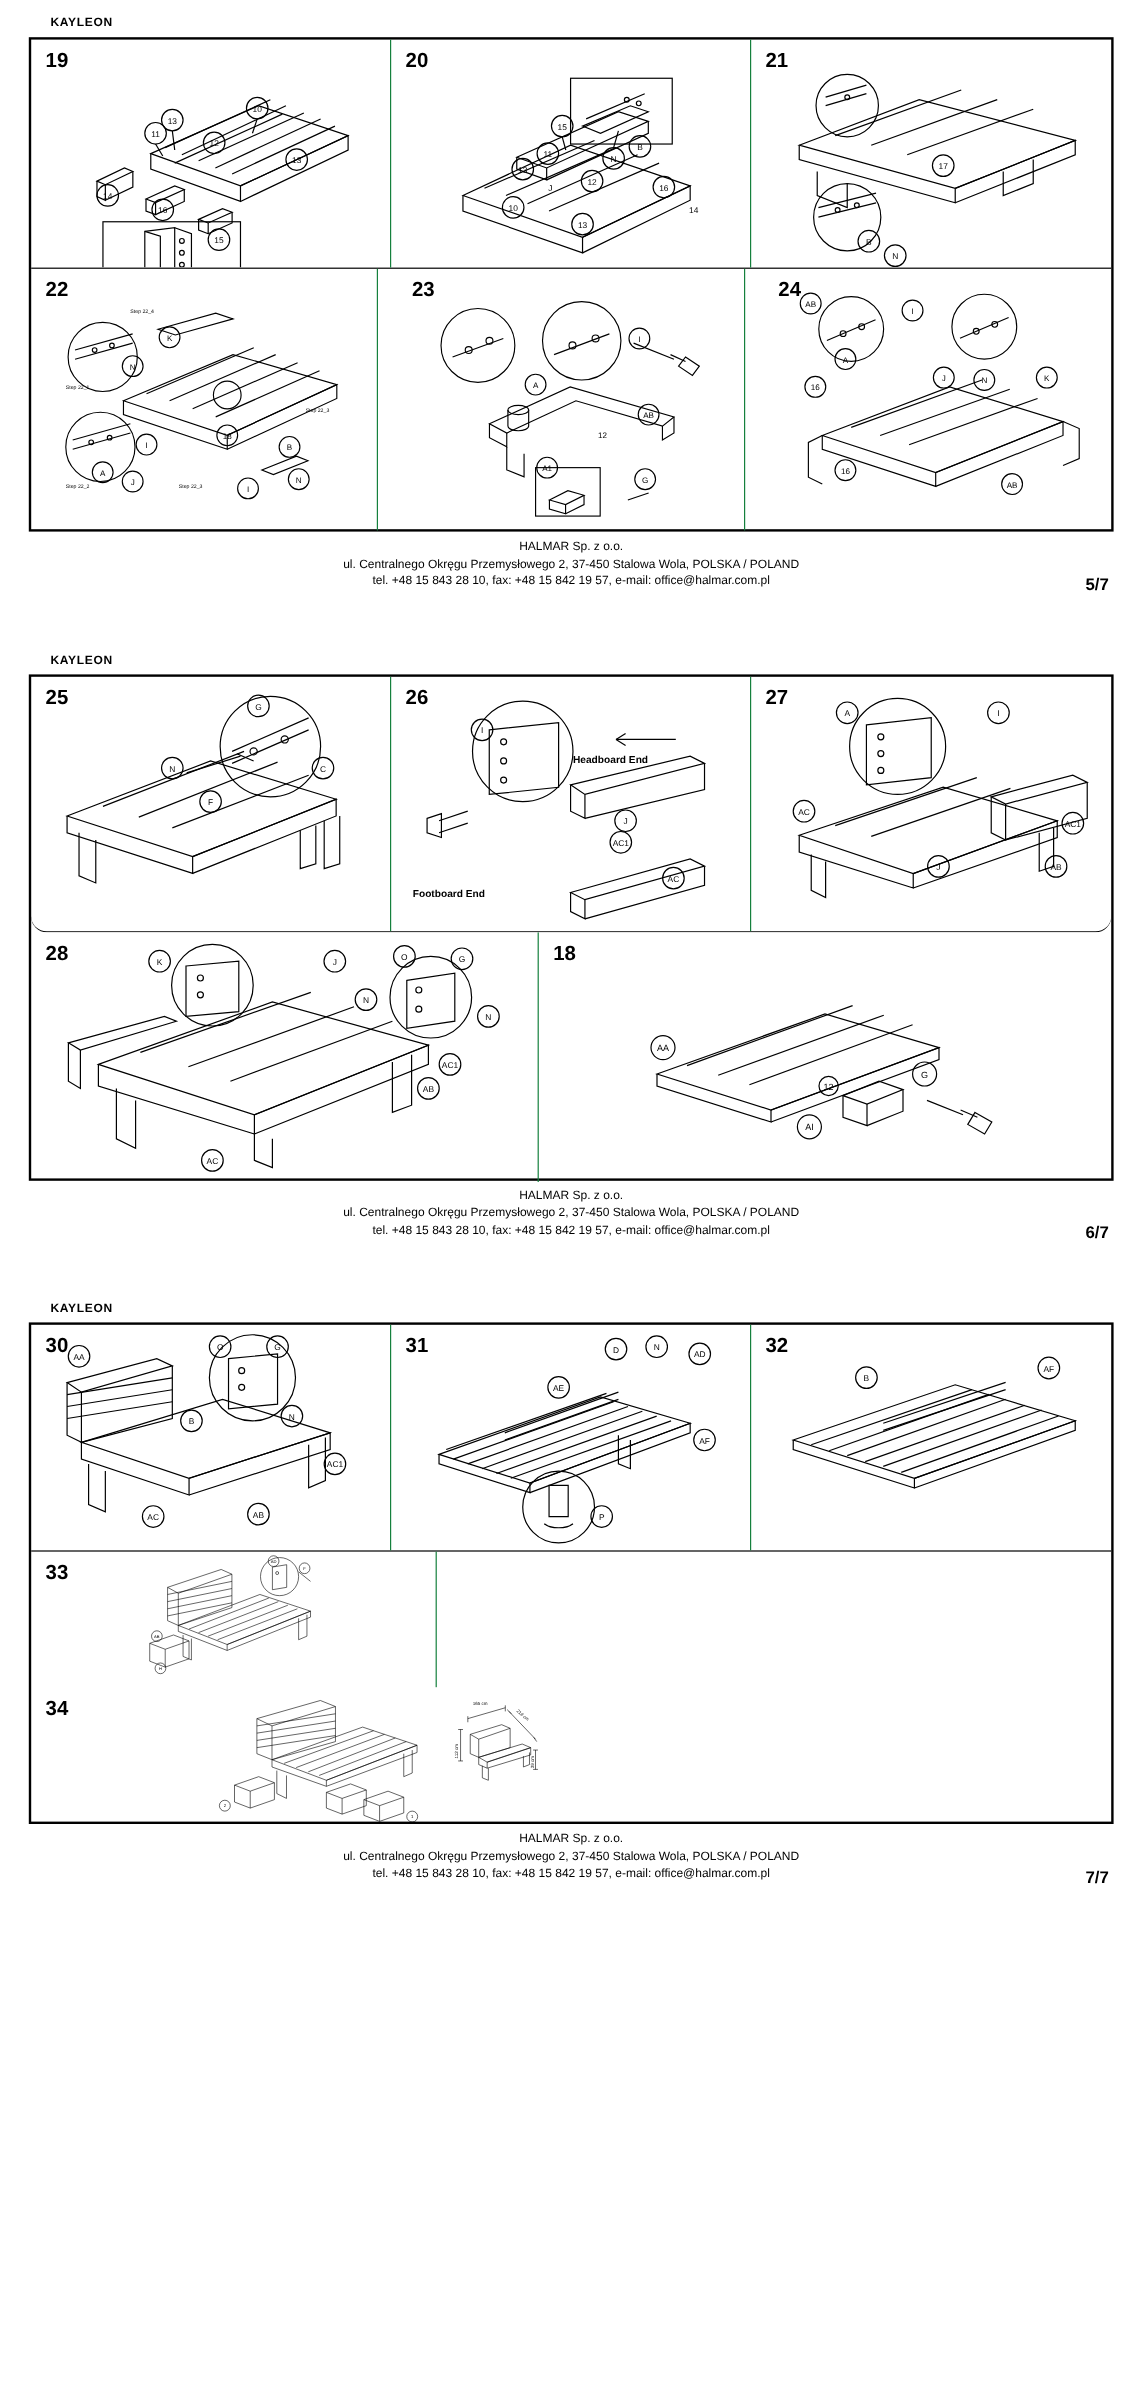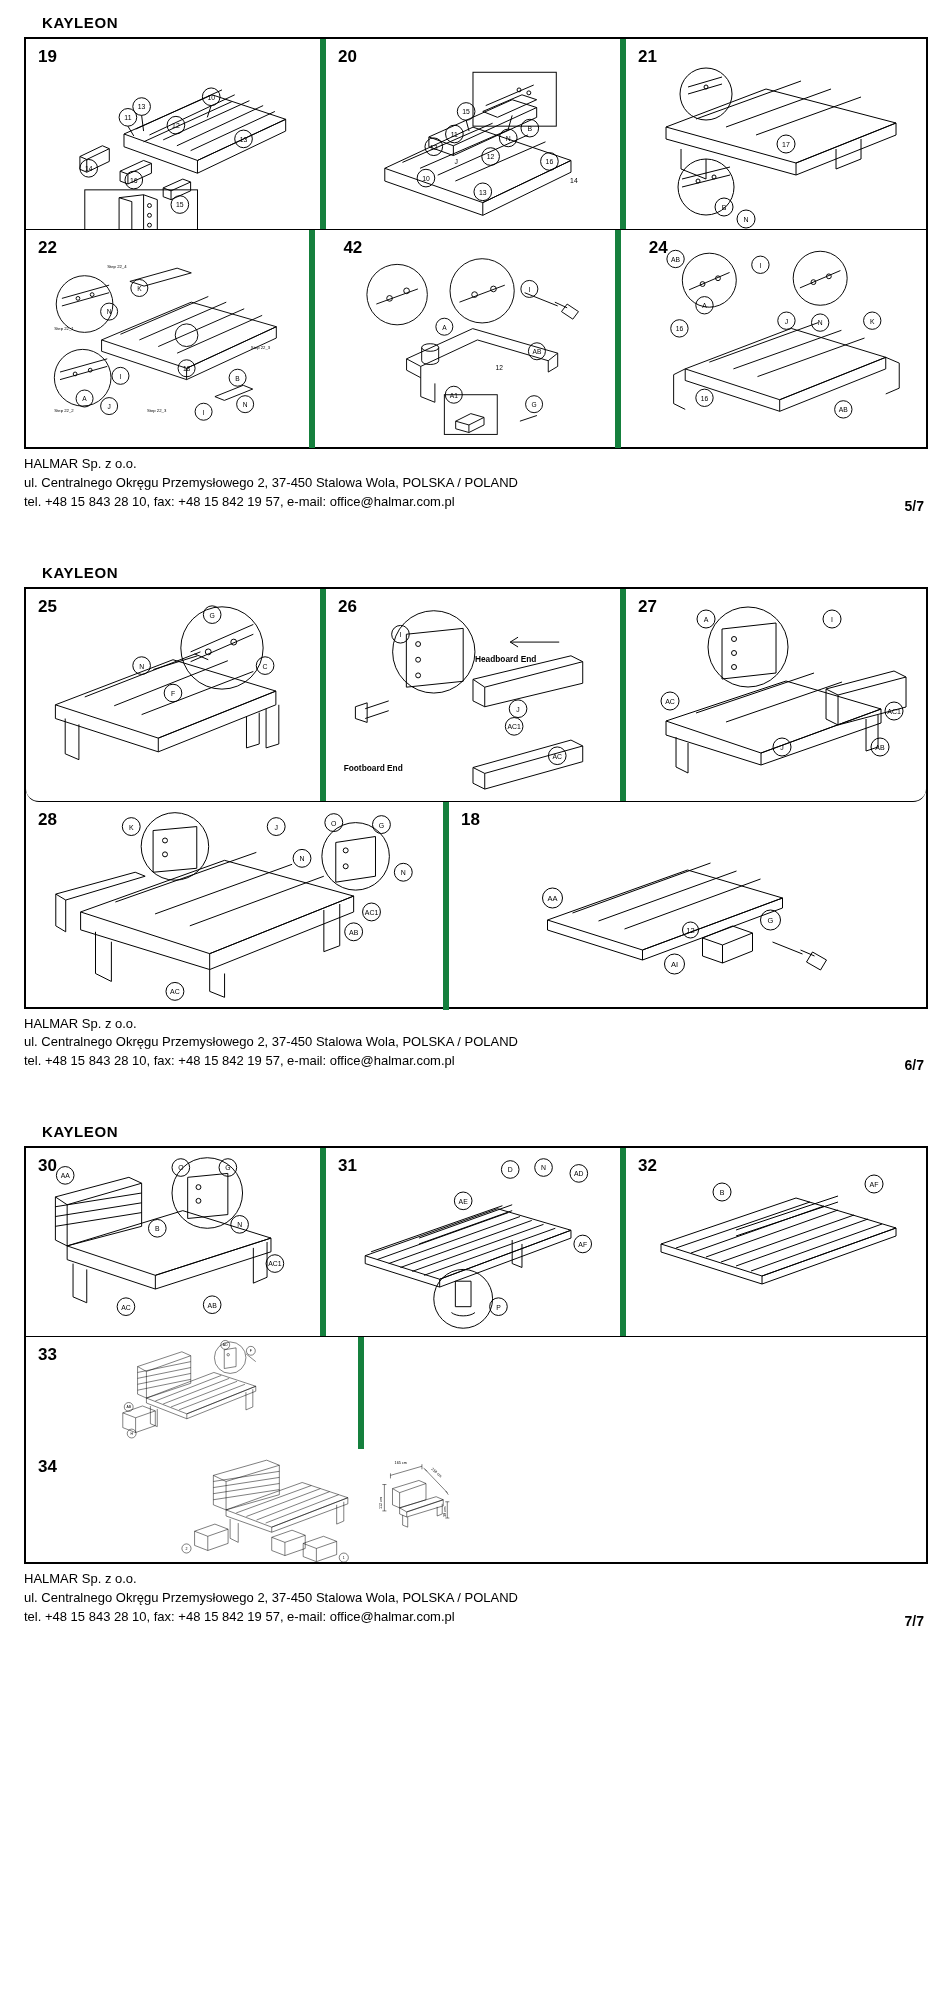--- a/index.html
+++ b/index.html
@@ -16,49 +16,49 @@
     width: 952px;
     box-sizing: border-box;
     padding: 0 0 0 0;
     position: relative;
   }
   .page-inner {
     margin: 0 24px;
     position: relative;
   }
   .brand {
-    font-size: 15px;
+    font-size: 10px;
     font-weight: bold;
     letter-spacing: 0.6px;
     padding: 14px 0 6px 18px;
   }
   .frame {
     border: 2px solid #000;
     position: relative;
     box-sizing: border-box;
   }
   .cell {
     box-sizing: border-box;
     position: relative;
-    border-right: 6px solid #15803d;
+    border-right: 1px solid #15803d;
     padding: 0;
     overflow: hidden;
   }
   .cell.last { border-right: none; }
   .stepnum {
     position: absolute;
     font-size: 17px;
     font-weight: bold;
     left: 12px;
     top: 8px;
     z-index: 5;
   }
   .footer {
-    text-align: left;
-    font-size: 13px;
+    text-align: center;
+    font-size: 10px;
     line-height: 1.45;
     padding: 6px 0 4px 0;
   }
   .pageno {
     position: absolute;
     right: 4px;
     bottom: 2px;
     font-size: 14px;
     font-weight: bold;
   }
@@ -270,21 +270,21 @@
             <g font-size="4.5">
               <text x="86" y="34">Step 22_4</text>
               <text x="30" y="100">Step 22_1</text>
               <text x="30" y="186">Step 22_2</text>
               <text x="128" y="186">Step 22_3</text>
               <text x="238" y="120">Step 22_3</text>
             </g>
           </svg>
         </div>
         <div class="cell" style="width:33.33%;">
-          <div class="stepnum">42</div>
+          <div class="stepnum">23</div>
           <svg class="diag" viewBox="0 0 300 218">
             <g fill="none" stroke="#000" stroke-width="1">
 
               <path d="M80 130 L150 98 L240 124 L230 132 L155 110 L95 138 Z"></path>
               <path d="M80 130 L80 142 L95 150 L95 138"></path>
               <path d="M230 132 L230 144 L240 138 L240 124"></path>
               <path d="M95 150 L95 170 L110 176 L110 156"></path>
 
               <circle cx="70" cy="62" r="32"></circle>
               <path d="M48 72 L92 56"></path>

